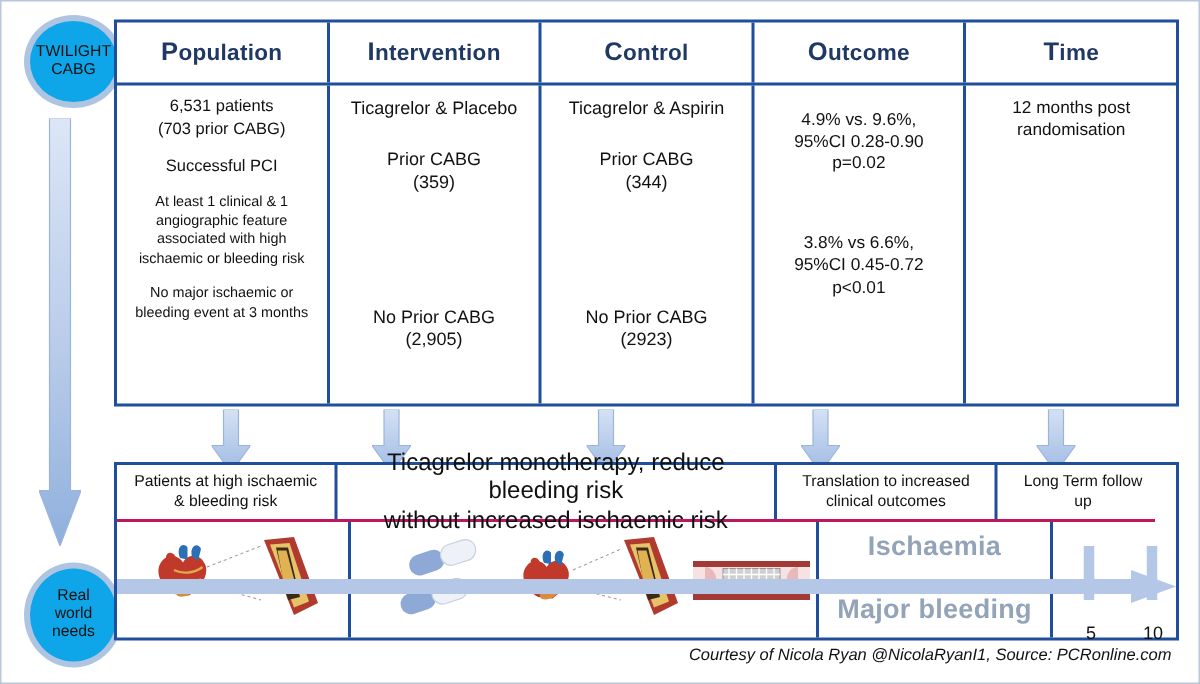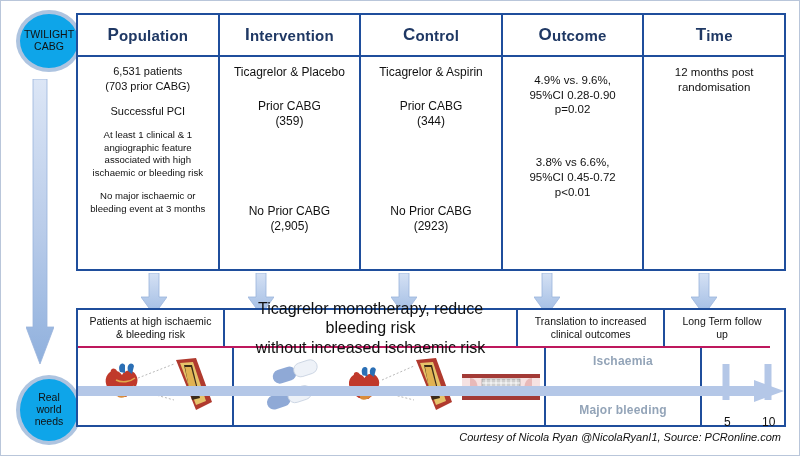--- a/index.html
+++ b/index.html
@@ -89,21 +89,21 @@
     border-right:2px solid #1f4e9c;box-sizing:border-box;position:relative;
   }
   .pbc:last-child{border-right:none;}
   .pbc.w1{width:156px;}
   .pbc.w2{width:312px;}
   .pbc.w3{width:156px;}
   .pbc.w4{flex:1 1 auto;}
 
   .risk-label{
     position:absolute;left:0;right:0;text-align:center;
-    font-size:12px;font-weight:bold;color:#93a4b8;letter-spacing:.2px;
+    font-size:18px;font-weight:bold;color:#93a4b8;letter-spacing:.2px;
   }
   .risk-label.isch{top:6px;}
   .risk-label.bleed{bottom:8px;}
 
   
   .footer{
     position:absolute;left:0;right:18px;top:430px;text-align:right;
     font-size:11px;font-style:italic;color:#111;
     font-family:"Liberation Sans", sans-serif;
   }

